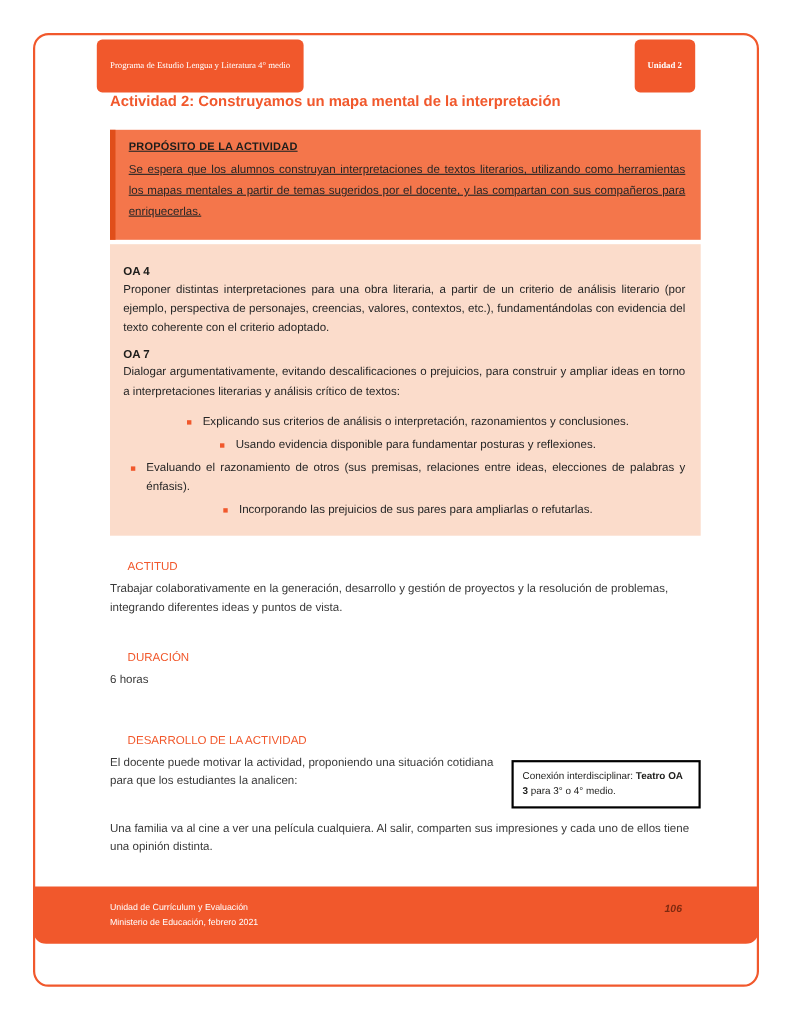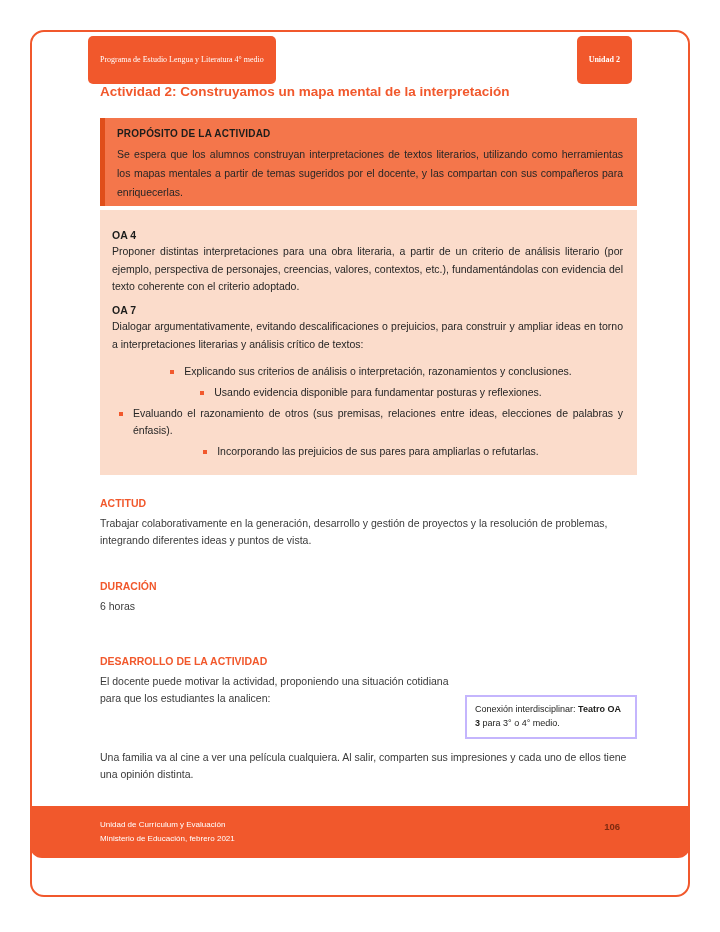--- a/index.html
+++ b/index.html
@@ -32,21 +32,22 @@
     position:absolute; left:100px; top:84px;
     font-size:13.5px; font-weight:bold; color:var(--orange,#F1582C);
   }
 
   .content { position:absolute; left:100px; top:118px; width:537px; }
 
   .box { color:#262626; }
   .box-proposito {
     background:var(--box-orange,#F4764B);
     border-left:5px solid var(--box-orange-edge,#E04E1A);
-    padding:10px 14px 4px 12px;
+    padding:10px 14px 16px 12px;
+    text-decoration:underline;
   }
   .box-heading {
     font-size:10px; font-weight:bold; color:#1d1d1b;
     letter-spacing:.2px; margin-bottom:6px;
   }
   .box-body { font-size:10.5px; line-height:1.8; text-align:justify; }
 
   .box-objetivos {
     background:var(--box-peach,#FBDCCB);
     margin-top:4px;
@@ -59,49 +60,49 @@
   .bullet-item {
     display:flex; gap:10px; font-size:10.5px; line-height:1.7;
     margin-top:3px; padding-left:7px; text-align:justify;justify-content:center;
   }
   .bullet-marker {
     flex:0 0 auto; width:4px; height:4px;
     background:var(--orange,#F1582C); margin-top:7px;
   }
 
   .section-heading {
-    color:var(--orange,#F1582C); font-size:10.5px; font-weight:bold;
+    color:var(--orange,#F1582C); font-size:10.5px; font-weight:normal;margin-left:16px;
   }
   .mt-actitud { margin-top:22px; }
   .mt-duracion { margin-top:30px; }
   .mt-desarrollo { margin-top:40px; }
   .body-text { font-size:10.5px; line-height:1.65; margin-top:6px; }
 
   .dev-wrap { margin-top:2px; }
   .sidebox {
     float:right; width:172px;
-    border:2px solid #c4b5fd; background:#fff;
-    padding:6px 8px; margin:22px 0 10px 14px;
+    border:2px solid #000000; background:#fff;
+    padding:6px 8px; margin:6px 0 10px 14px;
     font-size:9px; line-height:1.55; color:#1d1d1b;
   }
   .scenario { clear:both; margin-top:16px; }
   .question { margin-top:24px; }
 
   .footer {
     position:absolute; left:30px; top:806px; width:660px; height:52px;
     background:var(--orange,#F1582C);
     border-radius:0 0 12px 12px; color:#fff;
   }
   .footer-left {
     position:absolute; left:70px; top:12px;
     font-size:8px; line-height:1.7;
   }
   .footer-page {
     position:absolute; right:70px; top:15px;
-    font-size:9.5px; font-weight:bold; color:var(--page-number,#7D2A10);
+    font-size:9.5px; font-weight:bold; color:var(--page-number,#7D2A10);font-style:italic;
   }
 </style>
 </head>
 <body>
 
 <div class="page">
 
   <div class="frame"></div>
 
   <div class="chip chip-left">Programa de Estudio Lengua y Literatura 4° medio</div>

